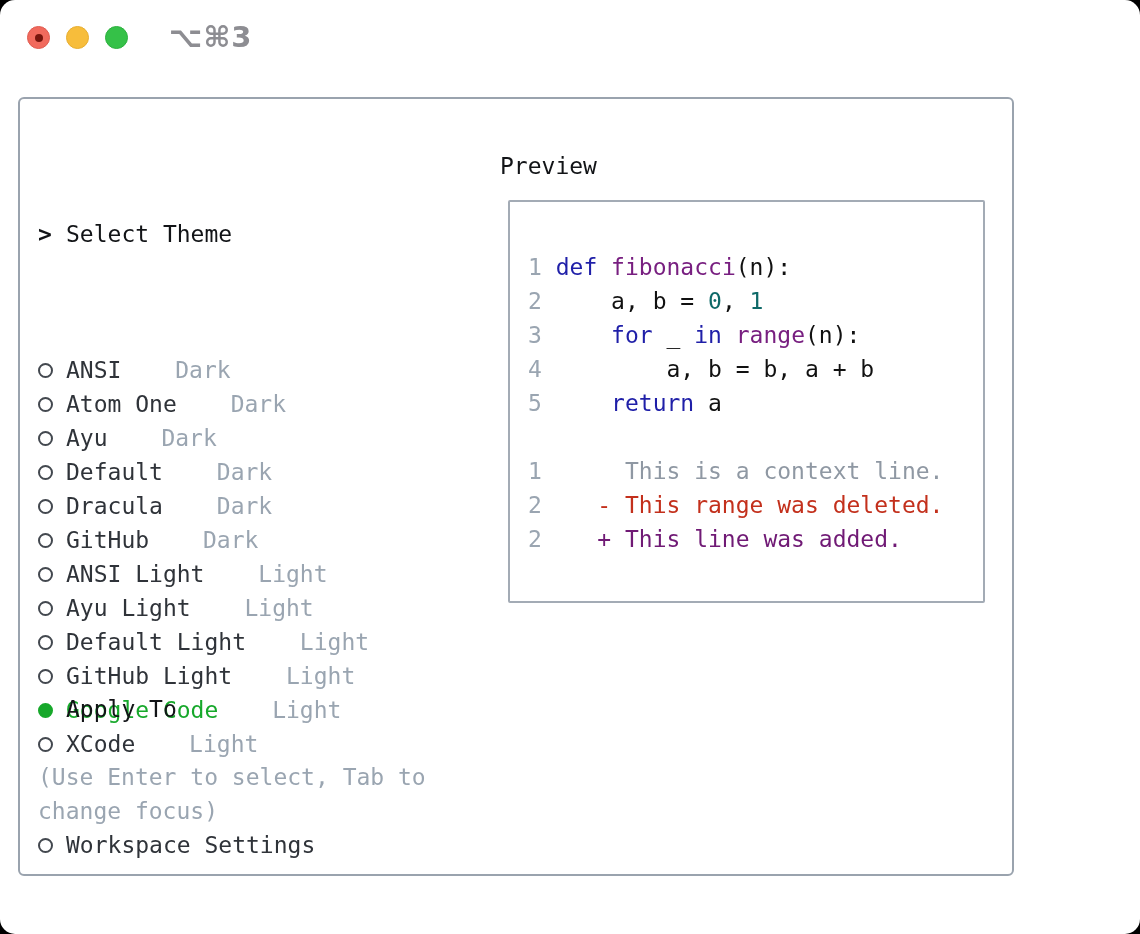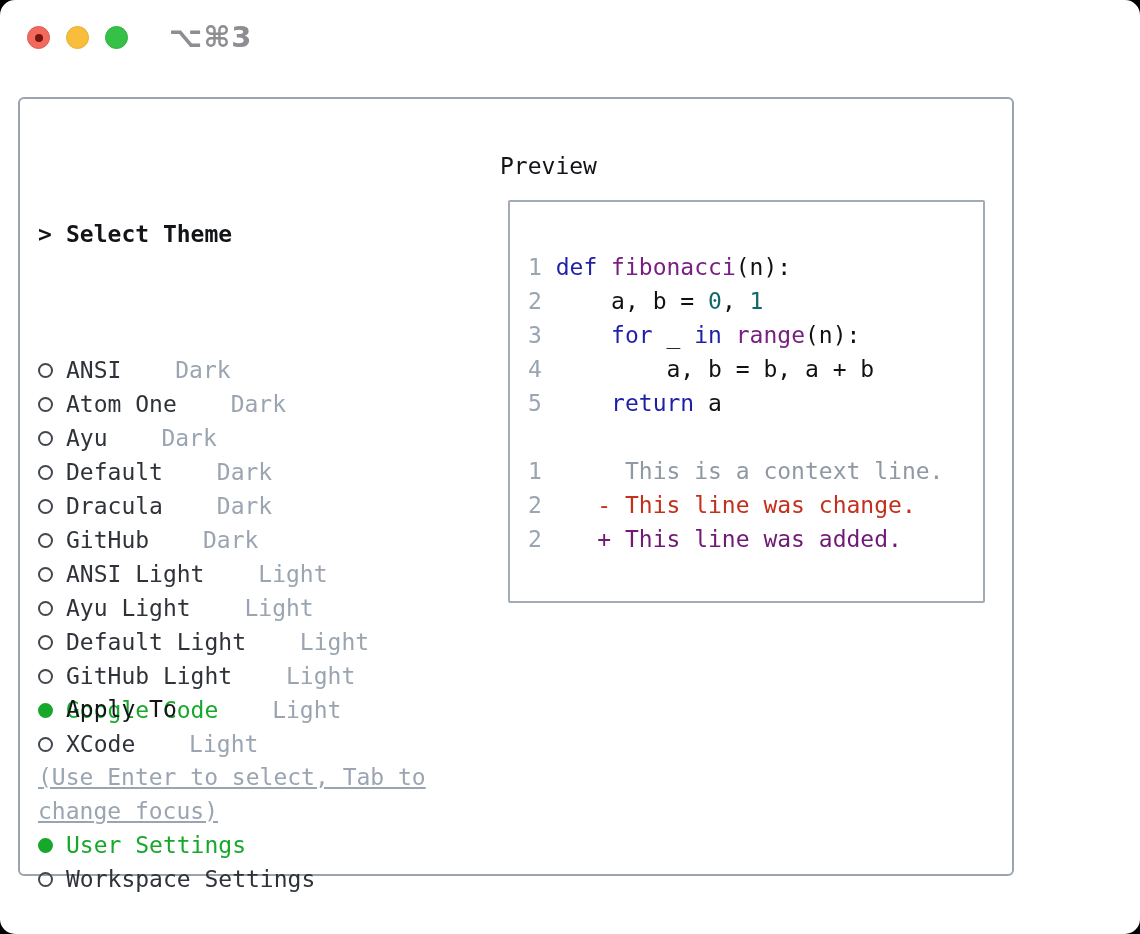--- a/index.html
+++ b/index.html
@@ -36,21 +36,21 @@
   .muted{color:#9aa5b1;margin-left:40px;}
   
   .select-list{position:absolute;left:38px;top:149px;}
   .row{display:flex;align-items:center;height:34px;}
   .marker{
     flex:0 0 auto;width:15px;height:15px;border-radius:50%;
     border:2px solid #43484f;box-sizing:border-box;margin-right:13px;
   }
   .marker.sel{border-color:#17a82b;background:#17a82b;}
   .prompt-cell{flex:0 0 auto;width:28px;font-weight:bold;color:#121417;}
-  .hdr{font-weight:bold;color:#121417;}
+  .hdr{font-weight:normal;color:#121417;}
   .row .name{color:#2f3339;}
   .row.sel .name{color:#17a82b;}
   
   .preview-label{position:absolute;left:500px;top:149px;font-weight:normal;color:#121417;}
   .preview-box{
     position:absolute;left:508px;top:200px;width:477px;height:403px;
     border:2px solid #a3abb5;border-radius:2px;box-sizing:border-box;
     overflow:hidden;
   }
   .code{padding:48px 0 0 18px;}
@@ -60,21 +60,21 @@
   .tok-lit{color:#0e6968;}
   .tok-pln{color:#111111;}
   .diff{margin-top:34px;}
   .diff-context{color:#8f98a3;}
   .diff-deleted{color:#c3301c;}
   .diff-added{color:#701a75;}
   
   .apply{position:absolute;left:38px;top:624px;}
   .apply-title{margin-left:28px;color:#121417;}
   
-  .help{position:absolute;left:38px;top:760px;color:#9aa5b1;text-decoration:underline;}
+  .help{position:absolute;left:38px;top:760px;color:#9aa5b1;}
 </style>
 </head>
 <body>
 
 <div class="window">
 
   <div>
     <div class="traffic tl-close"></div>
     <div class="traffic tl-min"></div>
     <div class="traffic tl-zoom"></div>
@@ -86,23 +86,23 @@
   <div class="select-list mono">
     <div class="row">
       <span class="prompt-cell">&gt;</span><span class="hdr">Select Theme</span>
     </div>
     
   <div class="row"><span class="marker"></span><span class="name">ANSI</span><span class="muted"> Dark</span></div><div class="row"><span class="marker"></span><span class="name">Atom One</span><span class="muted"> Dark</span></div><div class="row"><span class="marker"></span><span class="name">Ayu</span><span class="muted"> Dark</span></div><div class="row"><span class="marker"></span><span class="name">Default</span><span class="muted"> Dark</span></div><div class="row"><span class="marker"></span><span class="name">Dracula</span><span class="muted"> Dark</span></div><div class="row"><span class="marker"></span><span class="name">GitHub</span><span class="muted"> Dark</span></div><div class="row"><span class="marker"></span><span class="name">ANSI Light</span><span class="muted"> Light</span></div><div class="row"><span class="marker"></span><span class="name">Ayu Light</span><span class="muted"> Light</span></div><div class="row"><span class="marker"></span><span class="name">Default Light</span><span class="muted"> Light</span></div><div class="row"><span class="marker"></span><span class="name">GitHub Light</span><span class="muted"> Light</span></div><div class="row sel"><span class="marker sel"></span><span class="name">Google Code</span><span class="muted"> Light</span></div><div class="row"><span class="marker"></span><span class="name">XCode</span><span class="muted"> Light</span></div></div>
 
   <div class="preview-label mono">Preview</div>
   <div class="preview-box">
     <div class="code mono"><div class="row"><span class="lnum">1 </span><span class="tok-kwd">def</span><span class="tok-pln"> </span><span class="tok-typ">fibonacci</span><span class="tok-pln">(n):</span></div><div class="row"><span class="lnum">2 </span><span class="tok-pln">    a, b = </span><span class="tok-lit">0</span><span class="tok-pln">, </span><span class="tok-lit">1</span></div><div class="row"><span class="lnum">3 </span><span class="tok-pln">    </span><span class="tok-kwd">for</span><span class="tok-pln"> _ </span><span class="tok-kwd">in</span><span class="tok-pln"> </span><span class="tok-typ">range</span><span class="tok-pln">(n):</span></div><div class="row"><span class="lnum">4 </span><span class="tok-pln">        a, b = b, a + b</span></div><div class="row"><span class="lnum">5 </span><span class="tok-pln">    </span><span class="tok-kwd">return</span><span class="tok-pln"> a</span></div></div>
-    <div class="diff mono" style="padding-left:18px;"><div class="row"><span class="lnum">1</span><span class="diff-context">      This is a context line.</span></div><div class="row"><span class="lnum">2</span><span class="diff-deleted">    - This line was change.</span></div><div class="row"><span class="lnum">2</span><span class="diff-added">    + This line was added.</span></div></div>
+    <div class="diff mono" style="padding-left:18px;"><div class="row"><span class="lnum">1</span><span class="diff-context">      This is a context line.</span></div><div class="row"><span class="lnum">2</span><span class="diff-deleted">    - This range was deleted.</span></div><div class="row"><span class="lnum">2</span><span class="diff-added">    + This line was added.</span></div></div>
   </div>
 
   <div class="apply mono">
     <div class="row apply-title">Apply To</div>
     
-  <div class="row sel"><span class="marker sel"></span><span class="name">User Settings</span></div><div class="row"><span class="marker"></span><span class="name">Workspace Settings</span></div></div>
+  <div class="row"><span class="marker"></span><span class="name">Workspace Settings</span></div></div>
 
   <div class="help mono"><div class="row">(Use Enter to select, Tab to</div><div class="row">change focus)</div></div>
 
 </div>
 
 </body></html>

